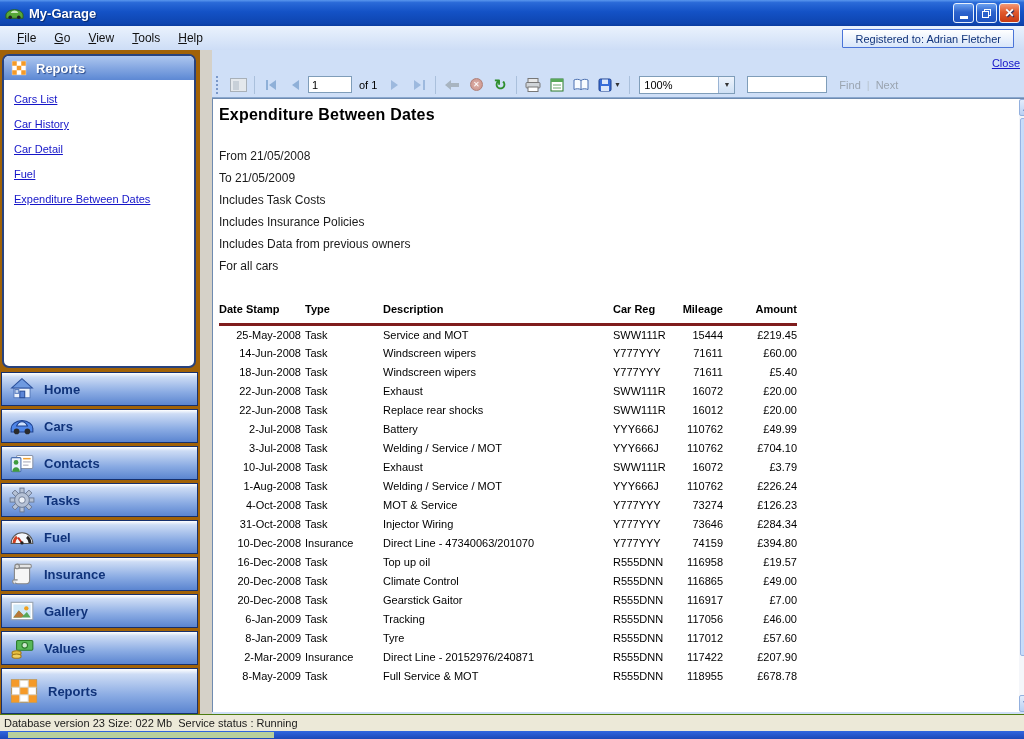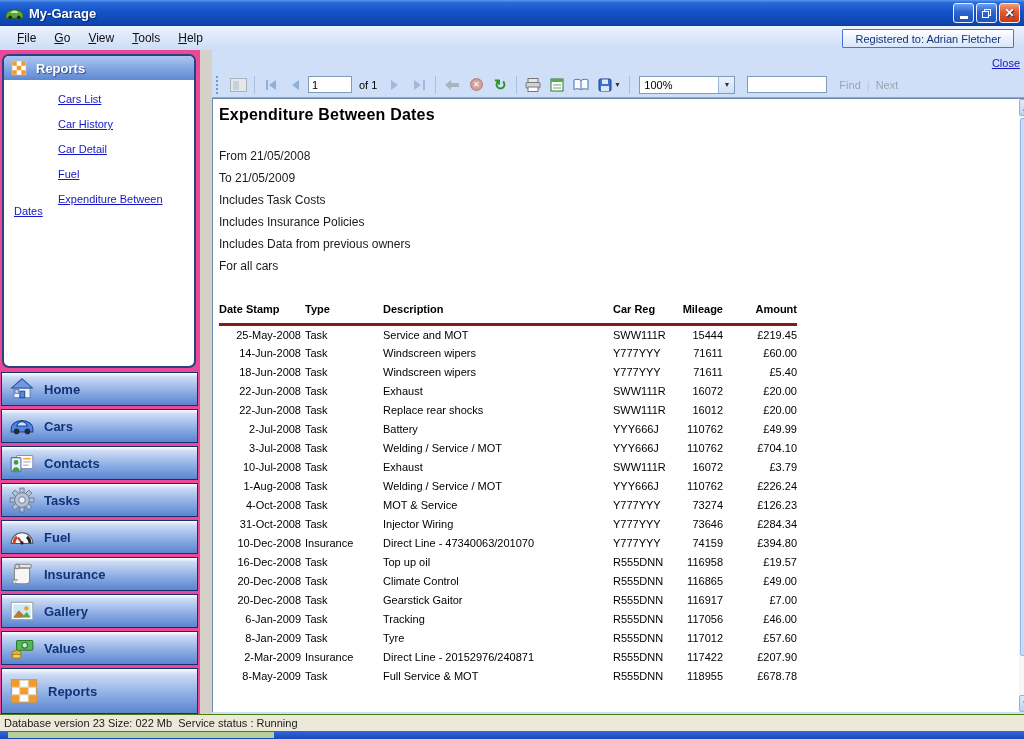--- a/index.html
+++ b/index.html
@@ -23,29 +23,29 @@
   .menubar { position:absolute; left:0; top:26px; width:1024px; height:24px;
     background:linear-gradient(180deg,#eaf2fd,#cdddf6); display:flex; align-items:center;
     font-size:12px; color:#111; padding-left:8px; }
   .menu-item { padding:3px 9px; cursor:pointer; }
   .menu-item .ak { text-decoration:underline; }
   .registered { position:absolute; right:10px; top:29px; height:19px; border:1px solid #4a74d8;
     border-radius:1px; background:linear-gradient(180deg,#ffffff,#d8e6fa); color:#10337a;
     font-size:11px; padding:3px 12px 0; cursor:pointer; }
 
   
-  .sidebar { position:absolute; left:0; top:50px; width:200px; height:664px; background:#ec4899; }
+  .sidebar { position:absolute; left:0; top:50px; width:200px; height:664px; background:#a16207; }
   .panel { position:absolute; left:2px; top:4px; width:194px; height:314px; background:#fff;
     border:2px solid #27427e; border-radius:7px; overflow:hidden; }
   .panel-header { height:24px; background:linear-gradient(180deg,#adc6ef,#5c88d4);
     display:flex; align-items:center; gap:8px; padding-left:6px; color:#fff; font-weight:bold;
     font-size:13px; text-shadow:1px 1px 1px #2a4a8a; }
   .panel-links { list-style:none; padding:13px 0 0 10px; }
   .panel-links li { margin-bottom:13px; font-size:11px; }
-  .panel-links a { color:#1515c8; text-decoration:underline; cursor:pointer;margin-left:44px; }
+  .panel-links a { color:#1515c8; text-decoration:underline; cursor:pointer; }
 
   .navs { position:absolute; left:1px; top:322px; width:197px; }
   .navbtn { height:34px; margin-bottom:3px; border:1px solid #16306e;
     background:linear-gradient(180deg,#ffffff 0%,#cddcf5 12%,#8aabe3 60%,#5b85d0 100%);
     display:flex; align-items:center; gap:9px; padding-left:7px; font-weight:bold; font-size:13px;
     color:#10337a; cursor:pointer; }
   .navbtn.active { height:46px; background:linear-gradient(180deg,#fff6e4 0%,#ffd astray 0,#ffcf7e 42%,#f7a52a 100%); }
   .navbtn svg { width:26px; height:26px; flex:none; }
   .navbtn.active svg { width:30px; height:30px; }
 

